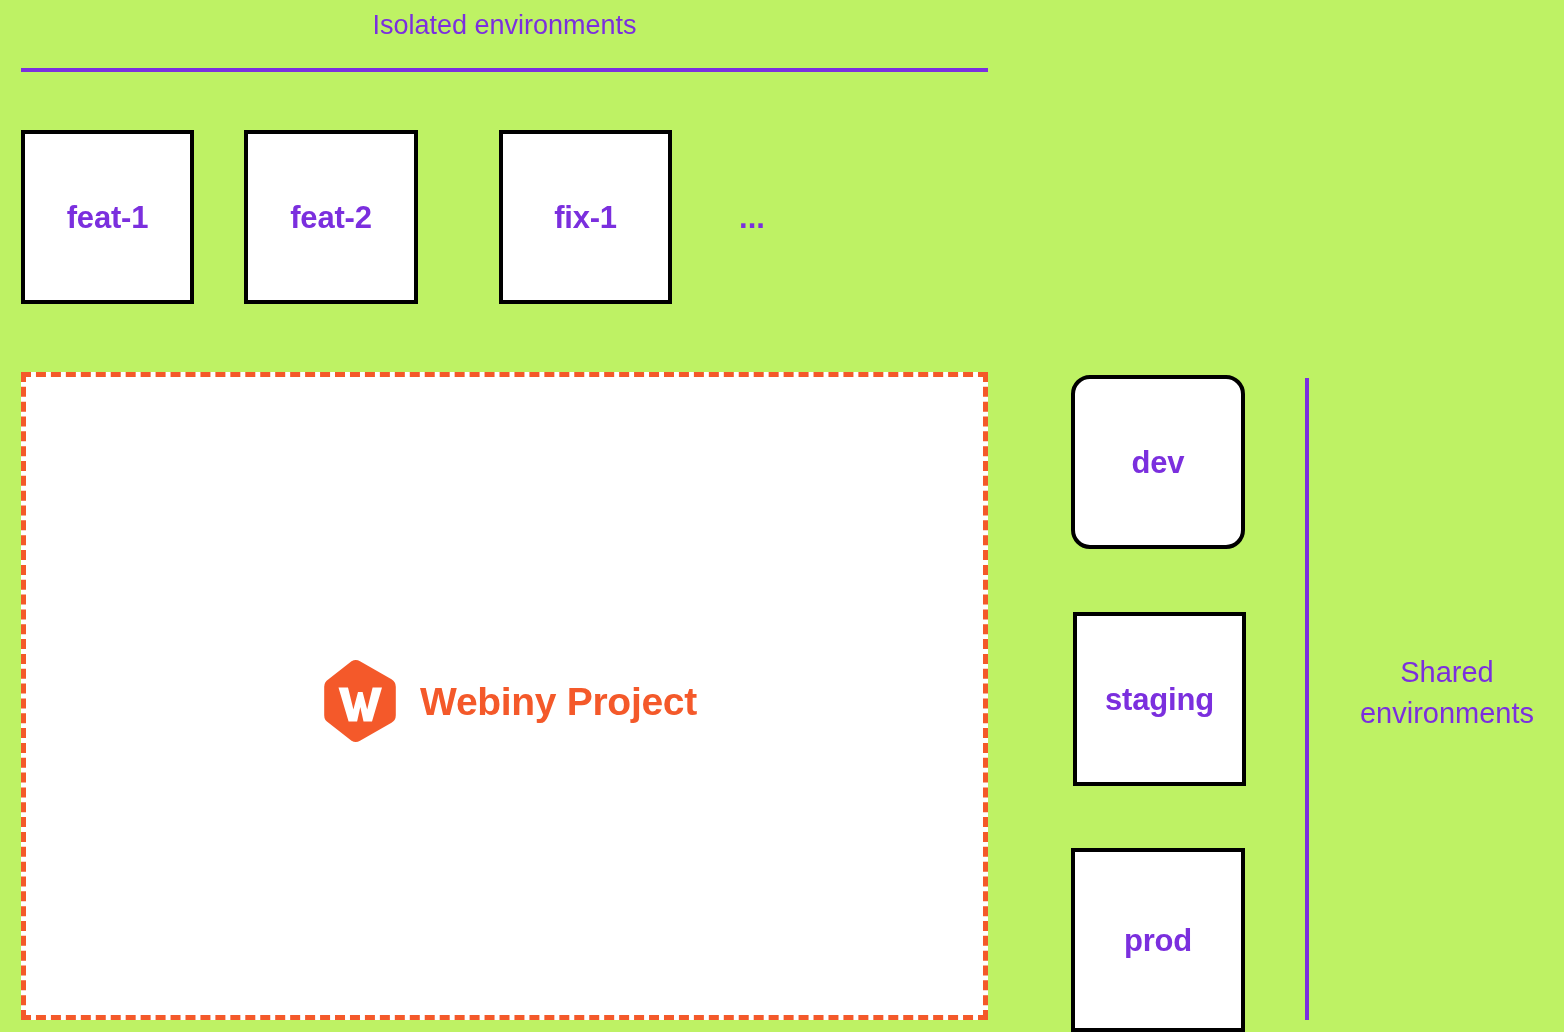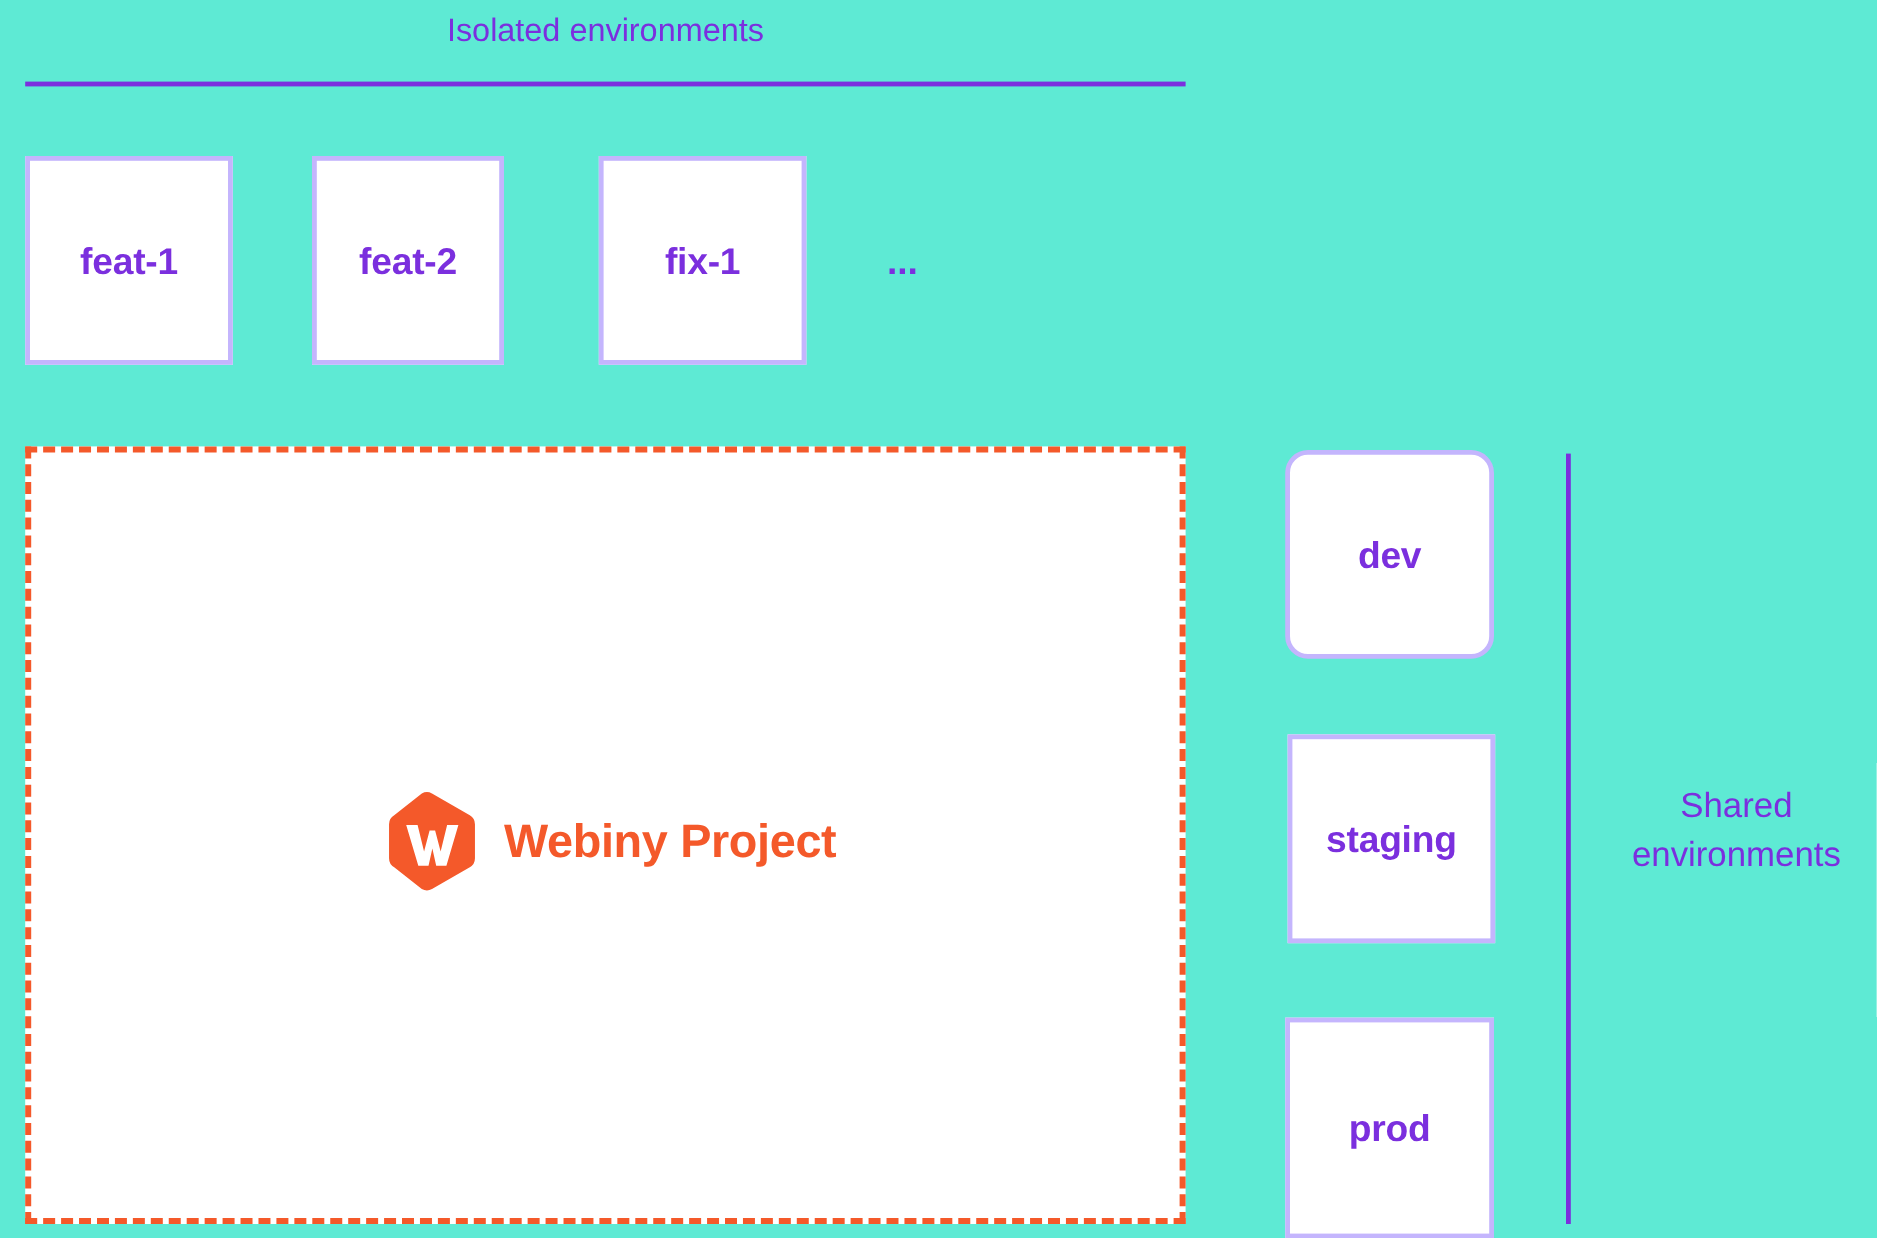--- a/index.html
+++ b/index.html
@@ -9,21 +9,21 @@
   }
   body {
     font-family: "Liberation Sans", sans-serif;
     -webkit-font-smoothing: antialiased;
   }
 
   #canvas {
     position: relative;
     width: 1564px;
     height: 1032px;
-    background: #5eead4;
+    background: #bef264;
     overflow: hidden;
   }
 
   
   .iso-title {
     position: absolute;
     left: 21px;
     top: 8px;
     width: 967px;
     text-align: center;
@@ -39,36 +39,36 @@
     top: 68px;
     width: 967px;
     height: 4px;
     background: #7B2FDE;
   }
 
   
   .env-box {
     position: absolute;
     box-sizing: border-box;
-    border: 4px solid #c4b5fd;
+    border: 4px solid #000000;
     background: #ffffff;
     display: flex;
     align-items: center;
     justify-content: center;
   }
   .env-box .env-label {
     font-size: 31px;
     font-weight: bold;
     color: #7B2FDE;
     letter-spacing: -0.2px;
     line-height: 1;
   }
 
   .iso-box-0 { left: 21px;  top: 130px; width: 173px; height: 174px; }
-  .iso-box-1 { left: 260px; top: 130px; width: 160px; height: 174px; }
+  .iso-box-1 { left: 244px; top: 130px; width: 174px; height: 174px; }
   .iso-box-2 { left: 499px; top: 130px; width: 173px; height: 174px; }
   .iso-box-3 { left: 816px; top: 130px; width: 173px; height: 174px; }
 
   .ellipsis {
     position: absolute;
     left: 712px;
     top: 130px;
     width: 80px;
     height: 174px;
     display: flex;

